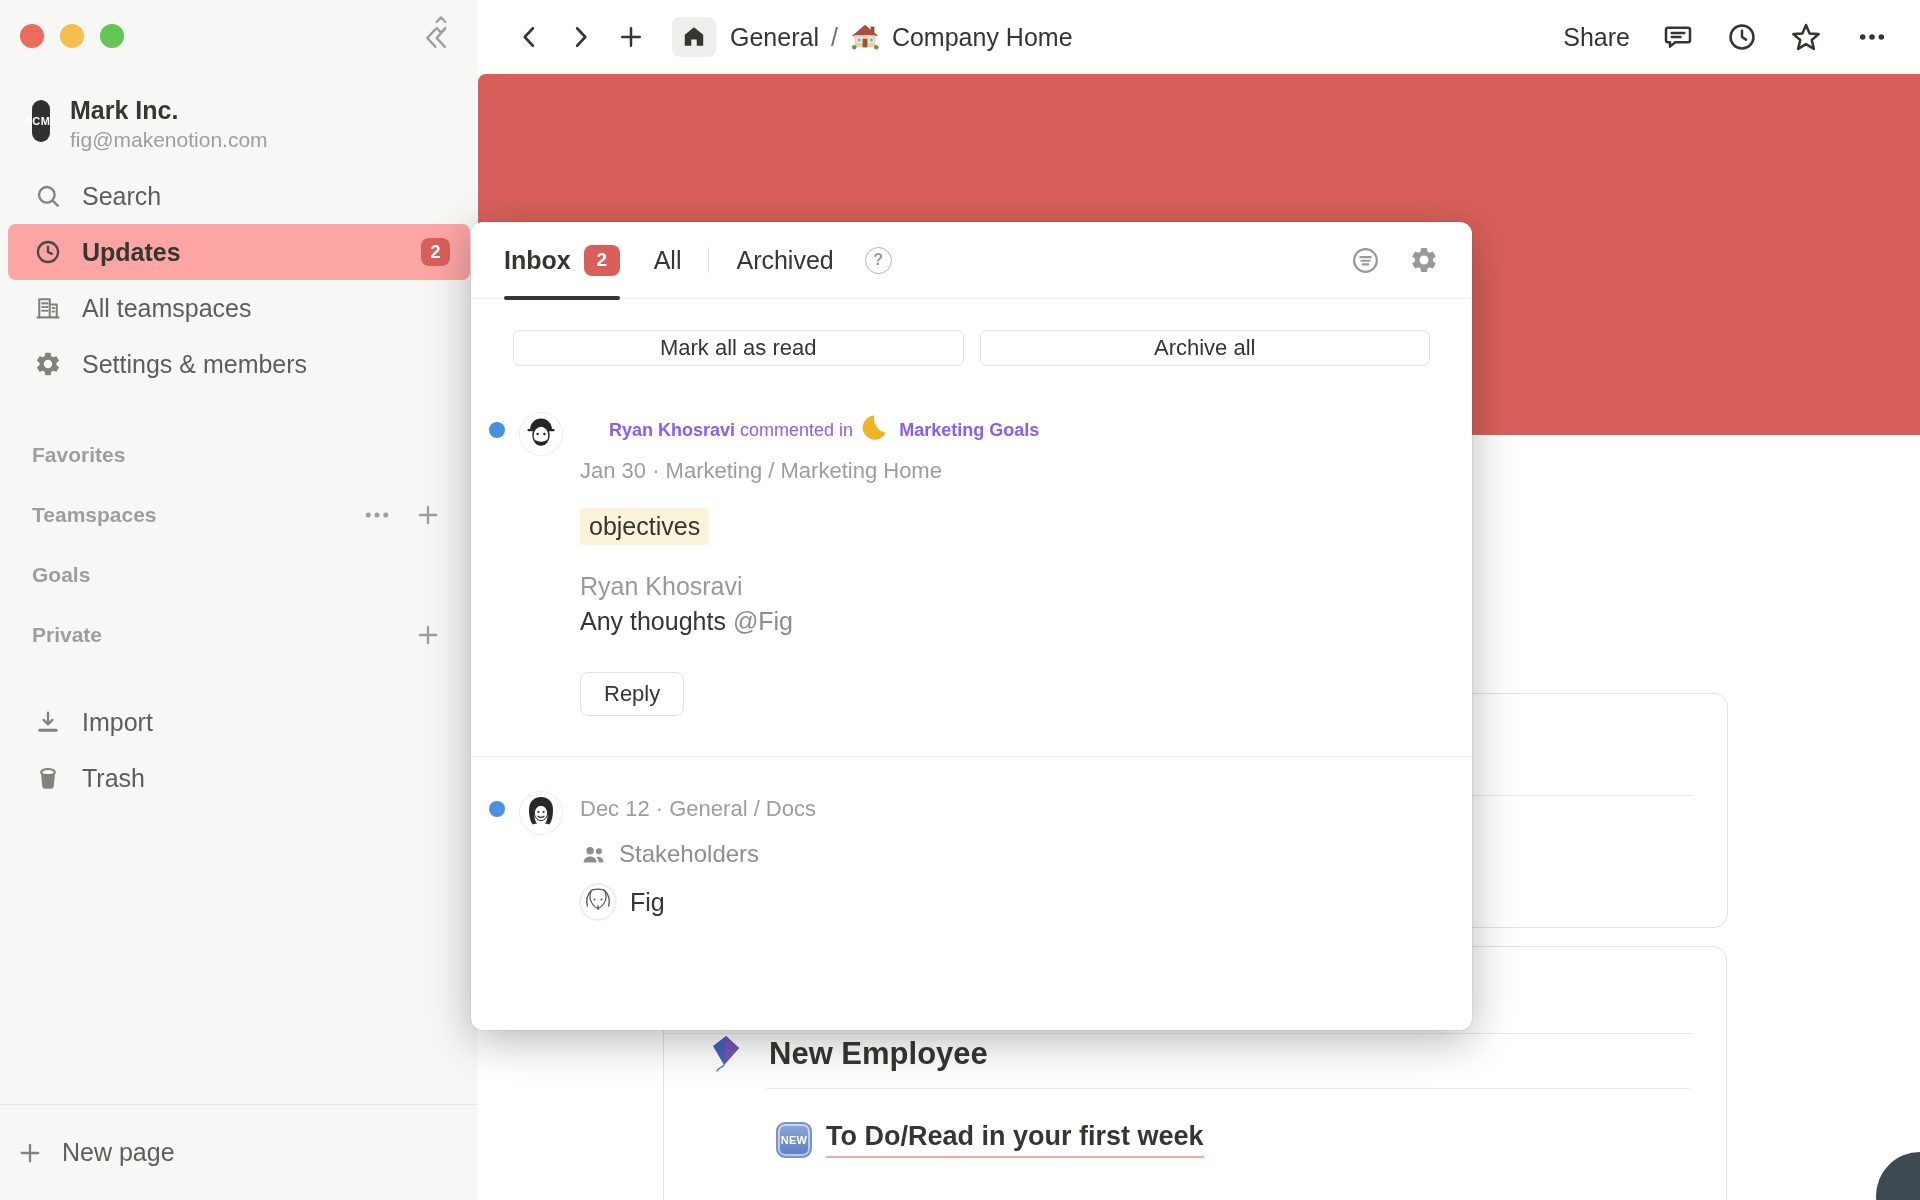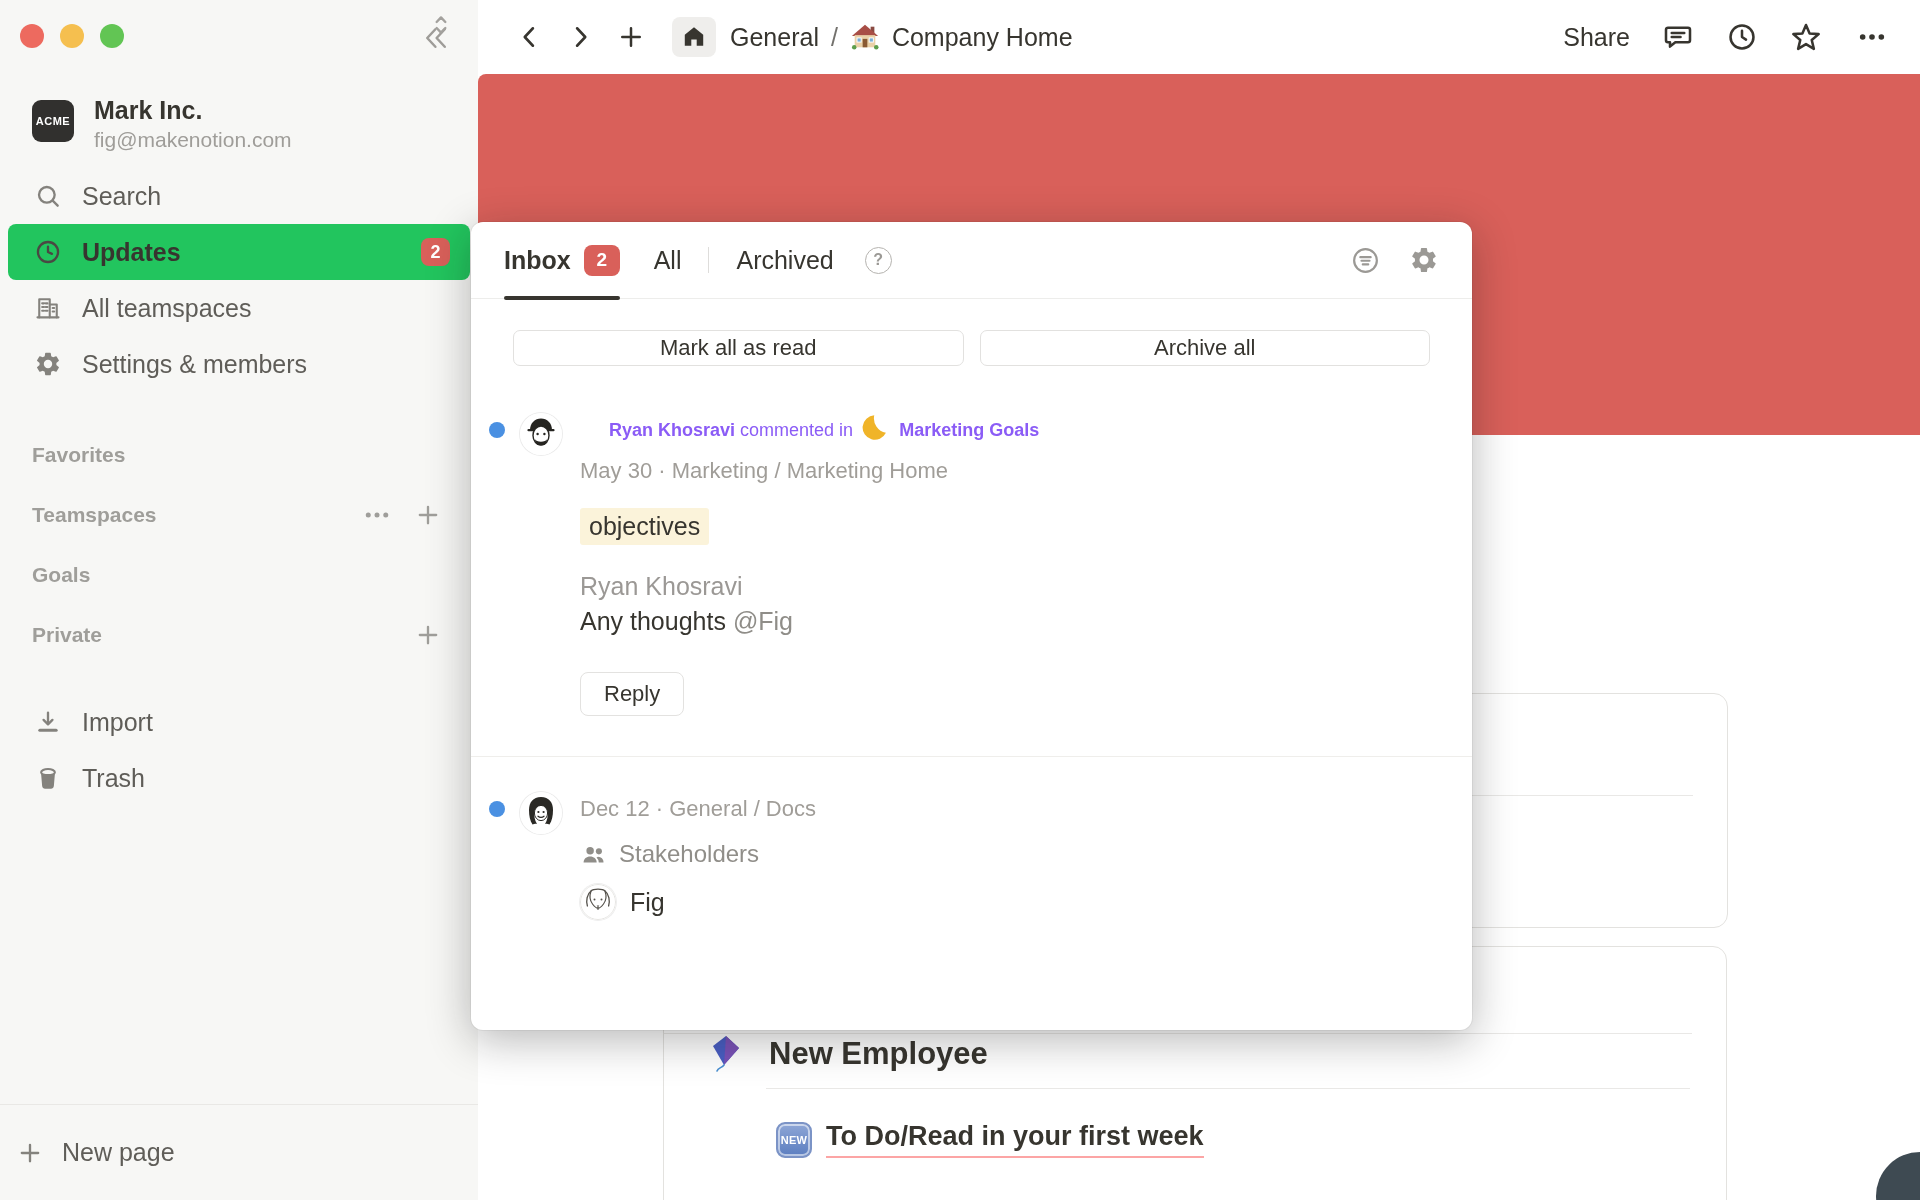--- a/index.html
+++ b/index.html
@@ -16,37 +16,37 @@
     position:absolute; left:0; top:0; width:478px; height:1200px;
     background:#f7f7f5; z-index:5;
   }
   .traffic { position:absolute; left:20px; top:24px; display:flex; gap:16px; }
   .tl-dot { width:24px; height:24px; border-radius:50%; }
   .tl-red{ background:#ed6a5f; } .tl-yellow{ background:#f5bf4f; } .tl-green{ background:#62c554; }
   .collapse-btn { position:absolute; right:26px; top:22px; width:32px; height:32px; color:#9e9c98; display:flex; align-items:center; justify-content:center; }
 
   .workspace { position:absolute; left:32px; top:96px; right:16px; display:flex; align-items:flex-start; }
   .ws-logo {
-    width:42px; height:42px; background:#31302e; border-radius:9px; flex:none;
+    width:18px; height:42px; background:#31302e; border-radius:9px; flex:none;
     display:flex; align-items:center; justify-content:center;
     color:#fff; font-size:11px; font-weight:700; letter-spacing:.5px; margin-top:4px;
   }
   .ws-text { margin-left:20px; min-width:0; }
   .ws-name { font-size:25px; font-weight:700; color:#37352f; line-height:28px; }
   .ws-email { font-size:21px; color:#9f9d99; line-height:24px; margin-top:4px; }
   .ws-switch { position:absolute; right:24px; top:10px; color:#a3a19d; }
 
   .side-nav { position:absolute; left:8px; right:8px; top:168px; }
   .srow {
     position:relative; height:56px; border-radius:8px;
     display:flex; align-items:center; padding-left:26px; cursor:pointer;
   }
   .srow .sicon { width:28px; display:flex; justify-content:center; color:#84827d; flex:none; }
   .srow .slabel { margin-left:20px; font-size:25px; font-weight:500; color:#5f5d58; white-space:nowrap; }
-  .srow.selected { background:#22c55e; }
+  .srow.selected { background:#fca5a5; }
   .srow.selected .slabel { color:#37352f; font-weight:700; }
   .srow.selected .sicon { color:#4a4843; }
   .nav-badge {
     position:absolute; right:20px; top:14px; width:29px; height:28px; border-radius:8px;
     background:#d9605a; color:#fff; font-size:18px; font-weight:700;
     display:flex; align-items:center; justify-content:center;
   }
 
   .side-sections { position:absolute; left:32px; right:16px; top:425px; }
   .sec-row { position:relative; height:60px; display:flex; align-items:center; }
@@ -458,21 +458,21 @@
         <div class="n-title">
           <span class="b">Ryan Khosravi</span>
           <span>commented in</span>
           <span class="pg-ic">
             <svg width="28" height="28" viewBox="0 0 24 24">
                 <path d="M10.5 2a10.5 10.5 0 1 0 10 15A12.6 12.6 0 0 1 10.5 2z" fill="#f0b429"></path>
               </svg>
           </span>
           <span class="b">Marketing Goals</span>
         </div>
-        <div class="n-meta">May 30 · Marketing / Marketing Home</div>
+        <div class="n-meta">Jan 30 · Marketing / Marketing Home</div>
         <div>
           <span class="n-highlight">objectives</span>
         </div>
         <div class="n-author">Ryan Khosravi</div>
         <div class="n-body">
           <span>Any thoughts</span>
           <span class="n-mention">@Fig</span>
         </div>
         <span class="reply-btn">Reply</span>
       </div>

